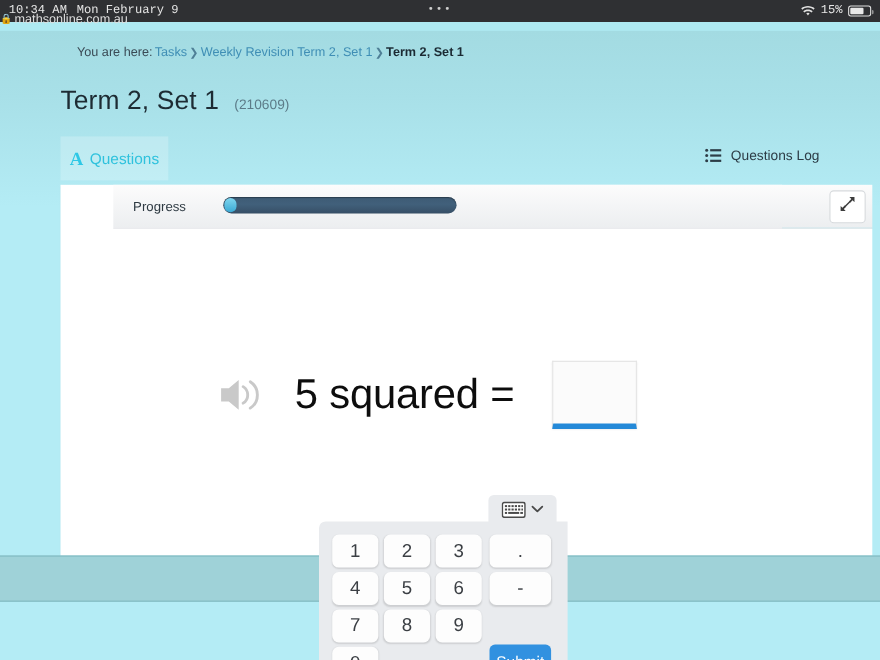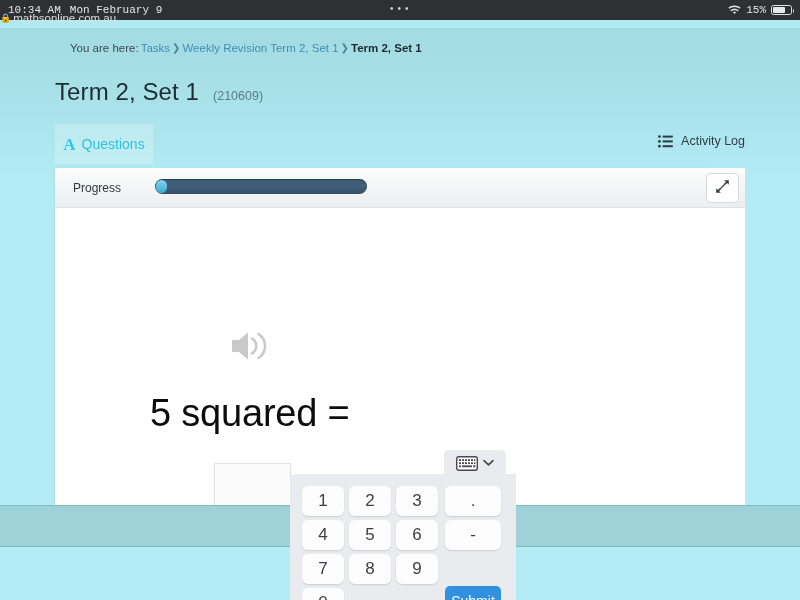--- a/index.html
+++ b/index.html
@@ -91,20 +91,21 @@
   }
   .al-label { font-size: 12.5px; color: #2d3d47; }
   .list-ico { display: block; }
 
   
   .card {
     position: absolute; top: 140px; left: 55px;
     width: 656px; height: 365px;
     background: #ffffff;
     box-shadow: 0 1px 2px rgba(0,0,0,.12);
+    padding-left: 48px;
   }
   .card-head {
     position: relative;
     height: 40px; width: 690px;
     background: linear-gradient(to bottom, #fcfcfc, #eceef0);
     border-bottom: 1px solid #dfe2e5;
     display: flex; align-items: center;
   }
   .progress-label {
     margin-left: 18px; font-size: 12px; color: #2e3a42;
@@ -134,21 +135,21 @@
   }
 
   .card-body {
     position: relative;
     width: 690px; height: 324px;
     background: #fff;
   }
 
   .question-row {
     position: absolute; top: 120px; left: 95px;
-    display: flex; align-items: center; gap: 28px; flex-direction: column;
+    display: flex; align-items: center; gap: 28px;
   }
   .speaker-ico { display: block; cursor: pointer; }
   .question-text {
     font-size: 38px; color: #0d0d0d; font-weight: normal;
     white-space: nowrap; letter-spacing: -.2px;
   }
   .answer-box {
     width: 77px; height: 62px;
     background: #fbfbfb;
     border: 1px solid #e4e4e4;
@@ -271,21 +272,21 @@
       <span>
         <svg class="list-ico" width="15" height="13" viewBox="0 0 15 13">
           <circle cx="1.4" cy="1.6" r="1.4" fill="#2d3d47"></circle>
             <rect x="4.6" y="0.6" width="10.2" height="2" fill="#2d3d47"></rect>
           <circle cx="1.4" cy="6.4" r="1.4" fill="#2d3d47"></circle>
             <rect x="4.6" y="5.4" width="10.2" height="2" fill="#2d3d47"></rect>
           <circle cx="1.4" cy="11.2" r="1.4" fill="#2d3d47"></circle>
             <rect x="4.6" y="10.2" width="10.2" height="2" fill="#2d3d47"></rect>
         </svg>
       </span>
-      <span class="al-label">Activity Log</span>
+      <span class="al-label">Questions Log</span>
     </div>
   </div>
 
   <div class="card">
     <div class="card-head">
       <span class="progress-label">Progress</span>
       <div class="progress-track">
         <div class="progress-fill"></div>
       </div>
       <div class="expand-btn">

